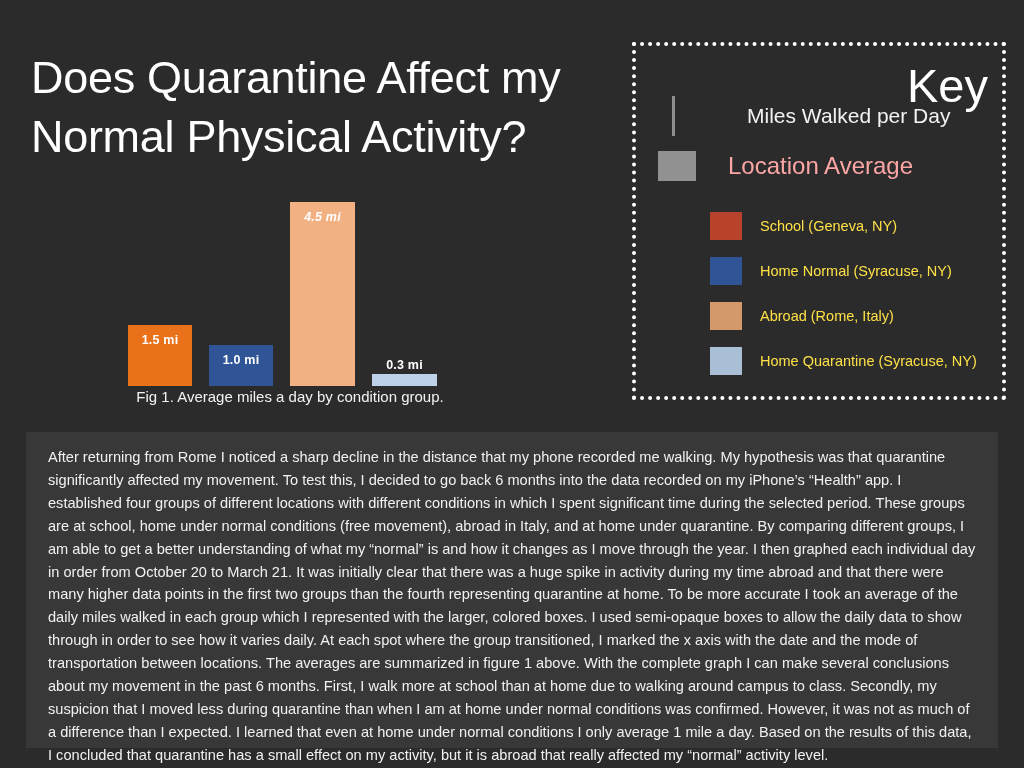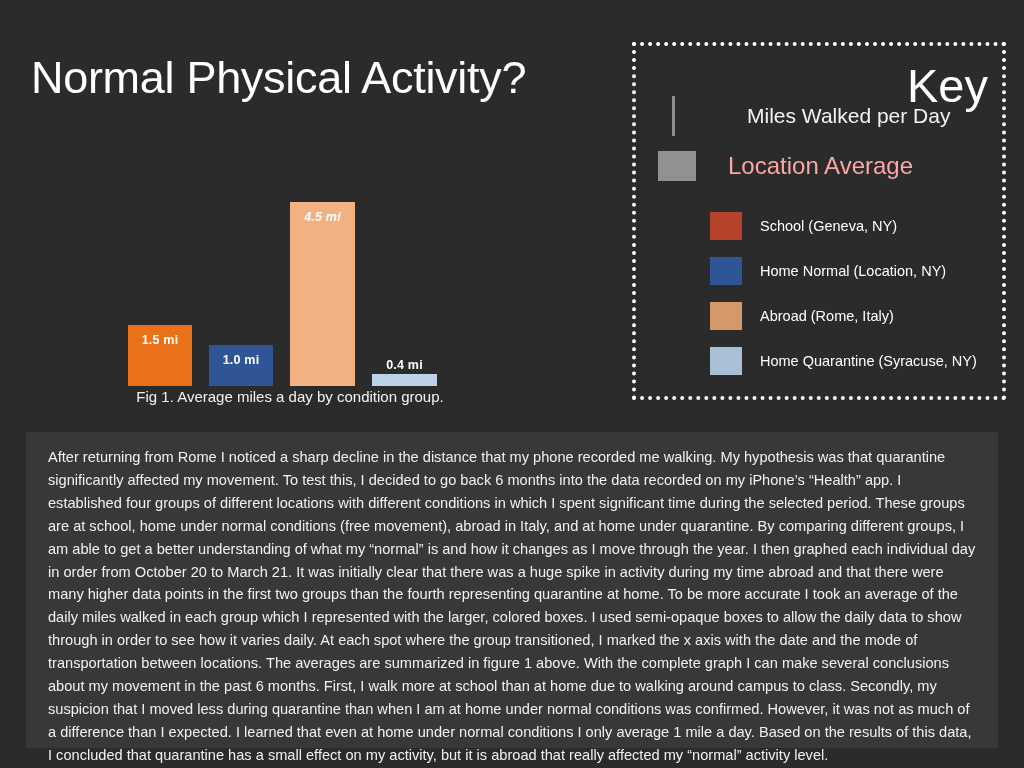--- a/index.html
+++ b/index.html
@@ -137,21 +137,21 @@
     height: 45px;
   }
   .legend-swatch {
     width: 32px;
     height: 28px;
     flex: none;
     margin-right: 18px;
   }
   .legend-label {
     font-size: 14.5px;
-    color: #ffffff;
+    color: #fde047;
     white-space: nowrap;
   }
 
   
   #body-panel {
     position: absolute;
     left: 26px;
     top: 432px;
     width: 972px;
     height: 316px;
@@ -164,20 +164,21 @@
     line-height: 1.57;
     color: #f1f1f1;
     text-align: left;
     margin: 0;
   }
 </style>
 </head>
 <body>
 
 <div id="poster-title">
+  <span class="tline">Does Quarantine Affect my</span>
   <span class="tline">Normal Physical Activity?</span>
 </div>
 
 <div id="figure-block">
   <div id="chart-plot">
 
     <div class="bar-group" style="left:28px; width:64px;">
       <div class="bar-rect" style="height: 61.25px; background: rgb(232, 113, 26);"></div>
       <div class="bar-value inside" style="bottom: 39.25px; top: auto;">1.5 mi</div>
     </div>
@@ -187,21 +188,21 @@
       <div class="bar-value inside" style="bottom: 18.8333px; top: auto;">1.0 mi</div>
     </div>
 
     <div class="bar-group" style="left:190px; width:65px;">
       <div class="bar-rect" style="height: 183.75px; background: rgb(242, 177, 131);"></div>
       <div class="bar-value inside" style="bottom: 161.75px; top: auto; font-style: italic;">4.5 mi</div>
     </div>
 
     <div class="bar-group" style="left:272px; width:65px;">
       <div class="bar-rect" style="height: 12.25px; background: rgb(189, 210, 232);"></div>
-      <div class="bar-value outside" style="bottom: 14.25px; top: auto;">0.4 mi</div>
+      <div class="bar-value outside" style="bottom: 14.25px; top: auto;">0.3 mi</div>
     </div>
 
   </div>
   <div id="figure-caption">Fig 1. Average miles a day by condition group.</div>
 </div>
 
 <div id="key-panel">
   <div id="key-title">Key</div>
 
   <div class="key-row" id="key-row-daily">
@@ -214,21 +215,21 @@
     <span class="key-label">Location Average</span>
   </div>
 
   <div id="legend-list">
     <div class="legend-item">
       <span class="legend-swatch" style="background: rgb(184, 67, 44);"></span>
       <span class="legend-label">School (Geneva, NY)</span>
     </div>
     <div class="legend-item">
       <span class="legend-swatch" style="background: rgb(47, 85, 151);"></span>
-      <span class="legend-label">Home Normal (Location, NY)</span>
+      <span class="legend-label">Home Normal (Syracuse, NY)</span>
     </div>
     <div class="legend-item">
       <span class="legend-swatch" style="background: rgb(212, 153, 107);"></span>
       <span class="legend-label">Abroad (Rome, Italy)</span>
     </div>
     <div class="legend-item">
       <span class="legend-swatch" style="background: rgb(168, 191, 214);"></span>
       <span class="legend-label">Home Quarantine (Syracuse, NY)</span>
     </div>
   </div>

